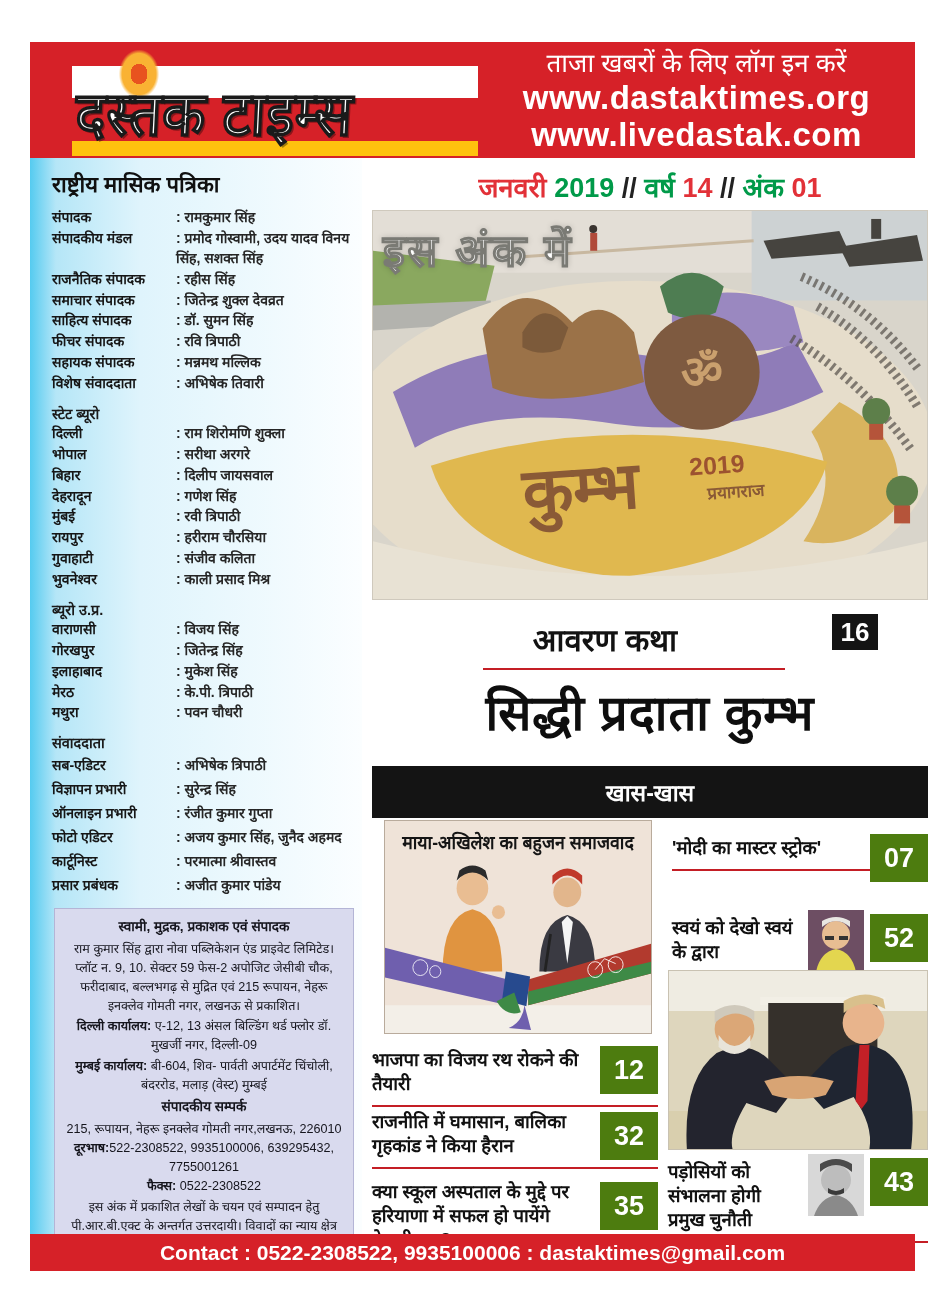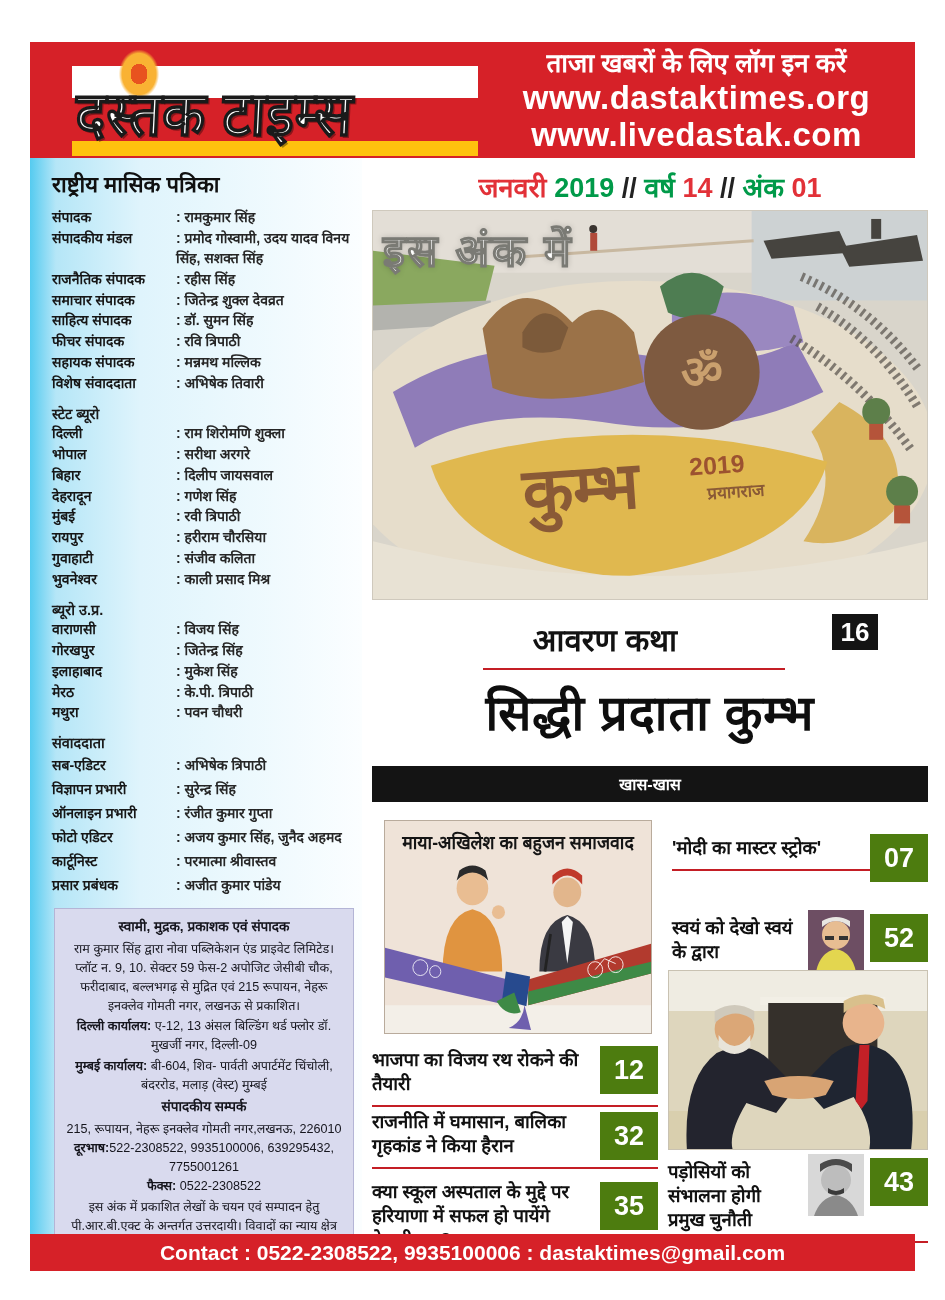--- a/index.html
+++ b/index.html
@@ -10,21 +10,21 @@
   .banner{position:absolute;left:30px;top:42px;width:885px;height:116px;background:#d62128;display:flex;}
   .logo{position:relative;width:448px;flex:none;}
   .logo-white-band{position:absolute;left:42px;right:0;top:24px;height:32px;background:#ffffff;}
   .logo-yellow-band{position:absolute;left:42px;right:0;bottom:2px;height:15px;background:#ffc20e;}
   .logo-bindu{position:absolute;left:86px;top:4px;width:46px;height:56px;
       background:radial-gradient(ellipse at center,#e8531f 0 26%,#f9b233 26% 52%,rgba(249,178,51,0) 62%);}
   .logo-text{position:absolute;left:48px;top:28px;font-size:56px;font-weight:800;color:#ffffff;
       -webkit-text-stroke:1.5px #1a1a1a;text-shadow:2px 2px 0 rgba(0,0,0,.35);
       transform:scaleY(1.08) skewX(-3deg);transform-origin:left top;letter-spacing:1px;white-space:nowrap;}
   .banner-right{flex:1;text-align:center;color:#ffffff;padding-top:7px;line-height:1.14;}
-  .tagline{font-size:26px;font-weight:700;}
+  .tagline{font-size:26px;font-weight:400;}
   .url{font-size:33px;font-weight:800;letter-spacing:.5px;}
 
   
   .issue-line{position:absolute;left:372px;top:168px;width:556px;text-align:center;
       font-size:27px;font-weight:800;white-space:nowrap;}
   .red-text{color:#e23138}.green-text{color:#009a49}.dark-text{color:#222}
 
   
   .sidebar{position:absolute;left:30px;top:158px;width:332px;height:1076px;
       background:linear-gradient(90deg,#55cbf0 0,#b5e6f7 26px,#dff4fc 110px,#fbfeff 100%);
@@ -51,22 +51,22 @@
 
   .cs-row{position:absolute;left:0;top:404px;width:556px;height:56px;}
   .cs-title{position:absolute;left:0;right:90px;top:4px;text-align:center;font-size:31px;font-weight:800;color:#121212;}
   .cs-page{position:absolute;right:50px;top:0;width:46px;height:36px;background:#141414;color:#fff;
       display:flex;align-items:center;justify-content:center;font-size:26px;font-weight:700;}
   .cs-underline{position:absolute;left:111px;right:143px;bottom:0;height:2px;background:#c41e25;}
 
   .headline{position:absolute;left:0;top:468px;width:556px;text-align:center;
       font-size:49px;font-weight:800;color:#0e0e0e;letter-spacing:1px;}
 
-  .khas{position:absolute;left:0;top:556px;width:556px;height:36px;background:#141414;color:#ffffff;
-      display:flex;align-items:center;justify-content:center;font-size:16px;font-weight:700;}
+  .khas{position:absolute;left:0;top:556px;width:556px;height:52px;background:#141414;color:#ffffff;
+      display:flex;align-items:center;justify-content:center;font-size:23px;font-weight:700;}
 
   .feat-photo{position:absolute;left:12px;top:610px;width:268px;height:214px;border:1px solid #b9ab9c;box-sizing:border-box;}
   .feat-photo svg{display:block;width:100%;height:100%;}
   .modi-photo{position:absolute;left:296px;top:760px;width:260px;height:180px;border:1px solid #c9c2b2;box-sizing:border-box;}
   .modi-photo svg{display:block;width:100%;height:100%;}
 
   .item{position:absolute;}
   .it-title{font-size:18.5px;font-weight:700;line-height:1.3;color:#111;}
   .it-page{position:absolute;right:0;top:-2px;width:58px;height:48px;background:#4d7c0f;color:#ffffff;
       display:flex;align-items:center;justify-content:center;font-size:27px;font-weight:700;}

